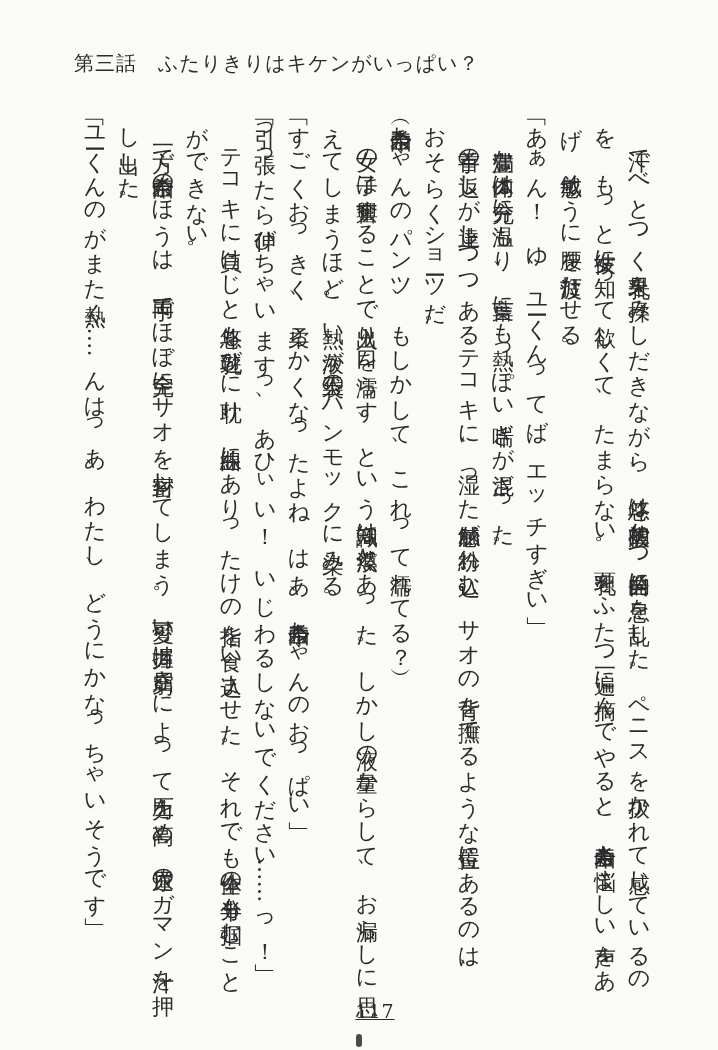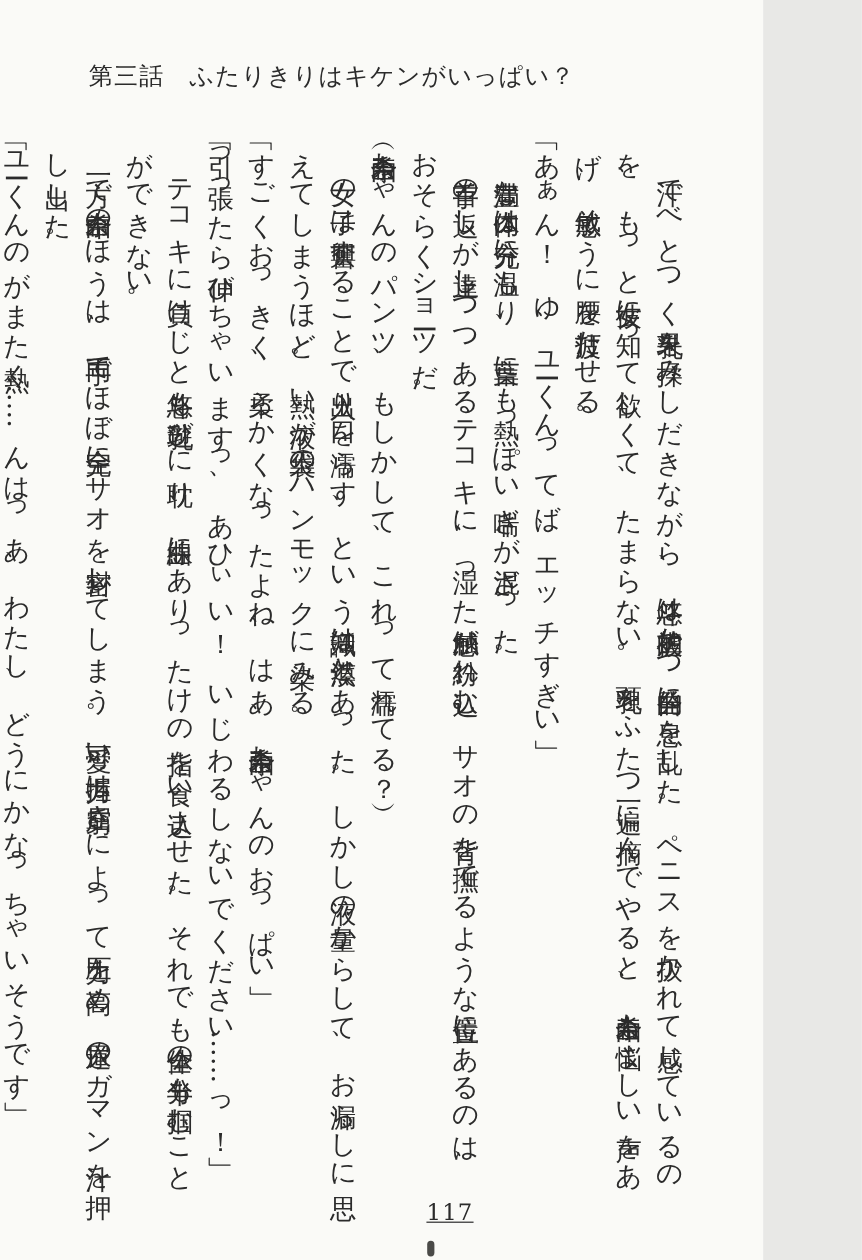--- a/index.html
+++ b/index.html
@@ -2,21 +2,21 @@
 <html><head>
 <meta charset="utf-8">
 <style>
   html, body {
     margin: 0;
     padding: 0;
     background: #e8e8e6;
   }
   .page {
     position: relative;
-    width: 636px;
+    width: 718px;
     height: 1050px;
     background: #fafaf7;
     font-family: "DejaVu Serif", "Liberation Serif", serif;
     color: #2b2b2b;
     overflow: hidden;
   }
   .chapter-header {
     position: absolute;
     top: 50px;
     left: 74px;

